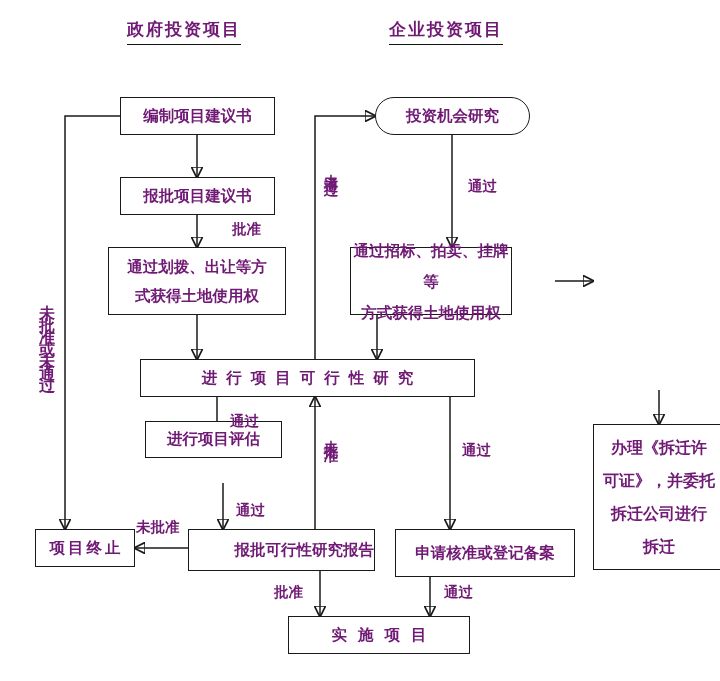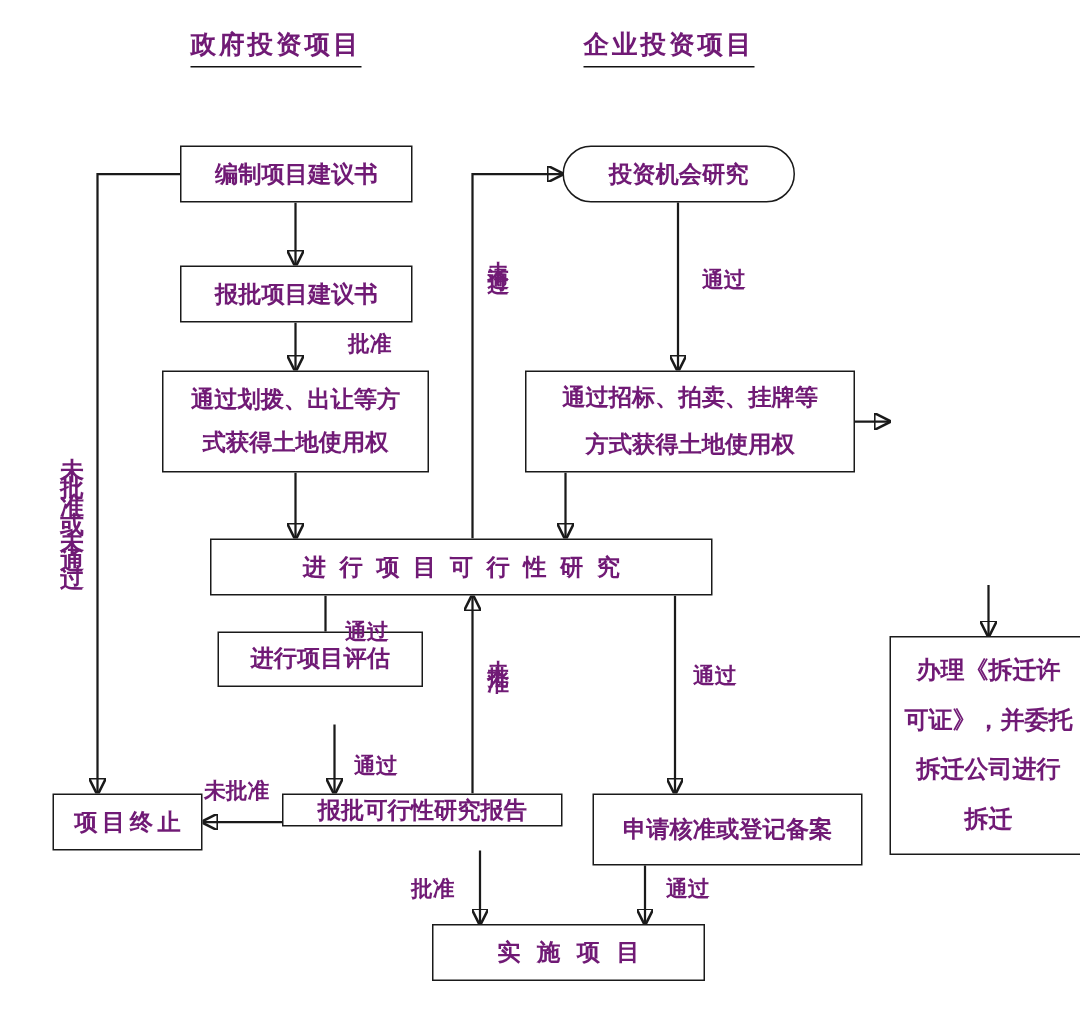--- a/index.html
+++ b/index.html
@@ -25,25 +25,25 @@
     position:absolute;box-sizing:border-box;
     border:1.6px solid #1a1a1a;background:#fff;
     display:flex;align-items:center;justify-content:center;
     text-align:center;font-weight:bold;font-size:15.5px;
   }
   .node span{white-space:pre-line;display:block;}
   .n-bianzhi{left:100px;top:97px;width:155px;height:38px;}
   .n-baopi-proposal{left:100px;top:177px;width:155px;height:38px;}
   .n-huabo{left:88px;top:247px;width:178px;height:68px;line-height:29px;}
   .n-touzi{left:355px;top:97px;width:155px;height:38px;border-radius:19px;}
-  .n-zhaobiao{left:330px;top:247px;width:220px;height:68px;line-height:31px;}
+  .n-zhaobiao{left:330px;top:247px;width:162px;height:68px;line-height:31px;}
   .n-kexingxing{left:120px;top:359px;width:335px;height:38px;}
   .n-kexingxing span{letter-spacing:9px;text-indent:9px;}
   .n-pinggu{left:125px;top:421px;width:137px;height:37px;}
-  .n-baopi-report{left:168px;top:529px;width:187px;height:22px;}
+  .n-baopi-report{left:168px;top:529px;width:187px;height:42px;justify-content:flex-end;}
   .n-shenqing{left:375px;top:529px;width:180px;height:48px;}
   .n-shishi{left:268px;top:616px;width:182px;height:38px;}
   .n-shishi span{letter-spacing:11px;text-indent:11px;}
   .n-zhongzhi{left:15px;top:529px;width:100px;height:38px;}
   .n-zhongzhi span{letter-spacing:3px;text-indent:3px;}
   .n-qianshu{left:573px;top:210px;width:132px;height:180px;font-size:16px;line-height:34px;}
   .n-banli{left:573px;top:424px;width:132px;height:146px;font-size:16px;line-height:33px;}
   .elabel{
     position:absolute;font-weight:bold;font-size:14.5px;white-space:nowrap;
   }

